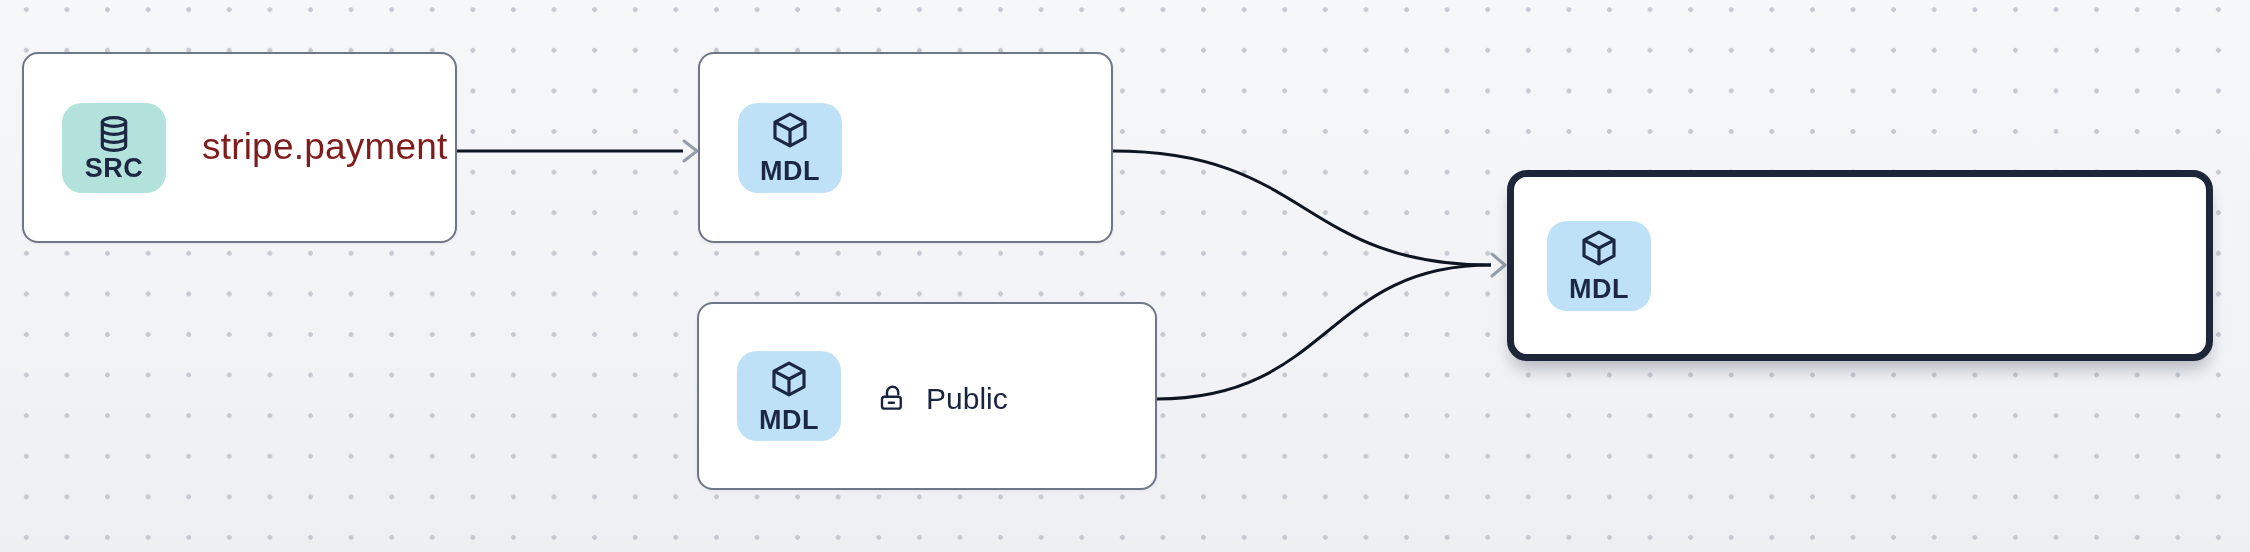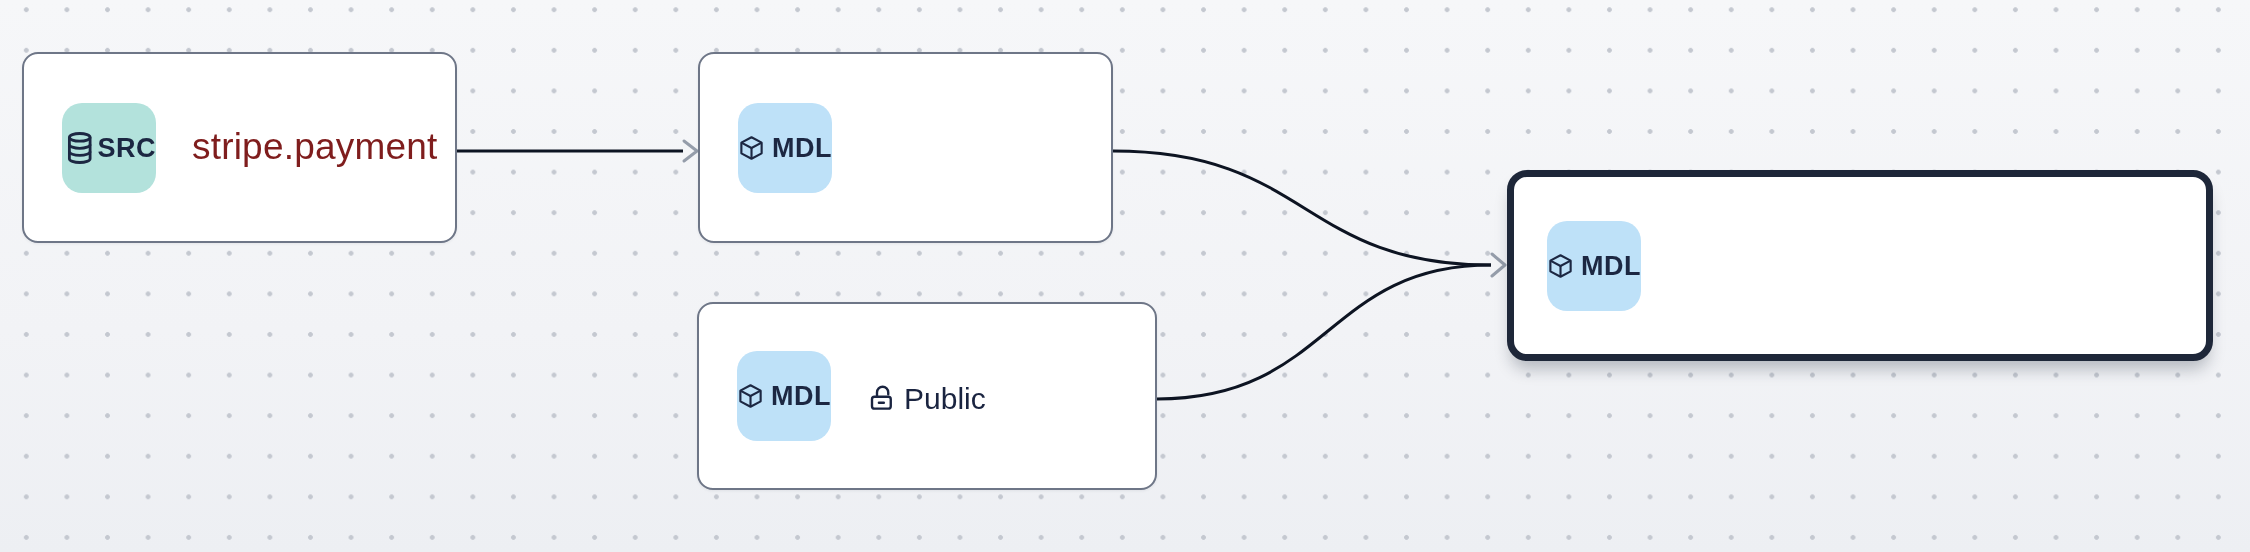--- a/index.html
+++ b/index.html
@@ -28,34 +28,34 @@
   }
   .node-stripe-payment{left:22px;top:52px;width:435px;height:191px;}
   .node-stg-payments{left:698px;top:52px;width:415px;height:191px;}
   .node-fct-orders{left:697px;top:302px;width:460px;height:188px;}
   .node-agg{left:1507px;top:170px;width:706px;height:191px;}
   .node.selected{
     border:7px solid #1e2739;border-radius:20px;padding-left:33px;
     box-shadow:0 12px 16px -4px rgba(25,35,55,0.28);
   }
   .badge{
-    flex:0 0 auto;width:94px;height:90px;border-radius:20px;
-    display:flex;align-items:center;justify-content:center;
+    flex:0 0 auto;width:104px;height:90px;border-radius:20px;
+    display:flex;flex-direction:column;align-items:center;justify-content:center;
   }
   .badge-src{background:#b3e2dc;}
   .badge-mdl{background:#bee1f8;gap:7px;}
   .badge svg{width:40px;height:40px;stroke:#1c2742;fill:none;stroke-width:1.9;}
   .badge-label{
     margin-top:1px;font-size:27px;font-weight:600;letter-spacing:0.5px;color:#1c2742;line-height:1;
   }
   .texts{display:flex;flex-direction:column;justify-content:center;}
   .node-title{
     font-size:37px;font-weight:500;color:#7f1d1d;letter-spacing:0.2px;line-height:1.2;white-space:nowrap;
   }
-  .access-row{display:flex;align-items:center;gap:7px;margin-top:4px;}
+  .access-row{display:flex;align-items:center;gap:19px;margin-top:4px;}
   .access-row svg{width:30px;height:30px;stroke:#1a2440;fill:none;stroke-width:1.9;stroke-linecap:round;stroke-linejoin:round;}
   .access-label{font-size:30px;font-weight:500;color:#1a2440;line-height:1.1;}
 </style>
 </head>
 <body>
 
 <div class="canvas">
 
   <svg class="edges" viewBox="0 0 2250 552">
 

